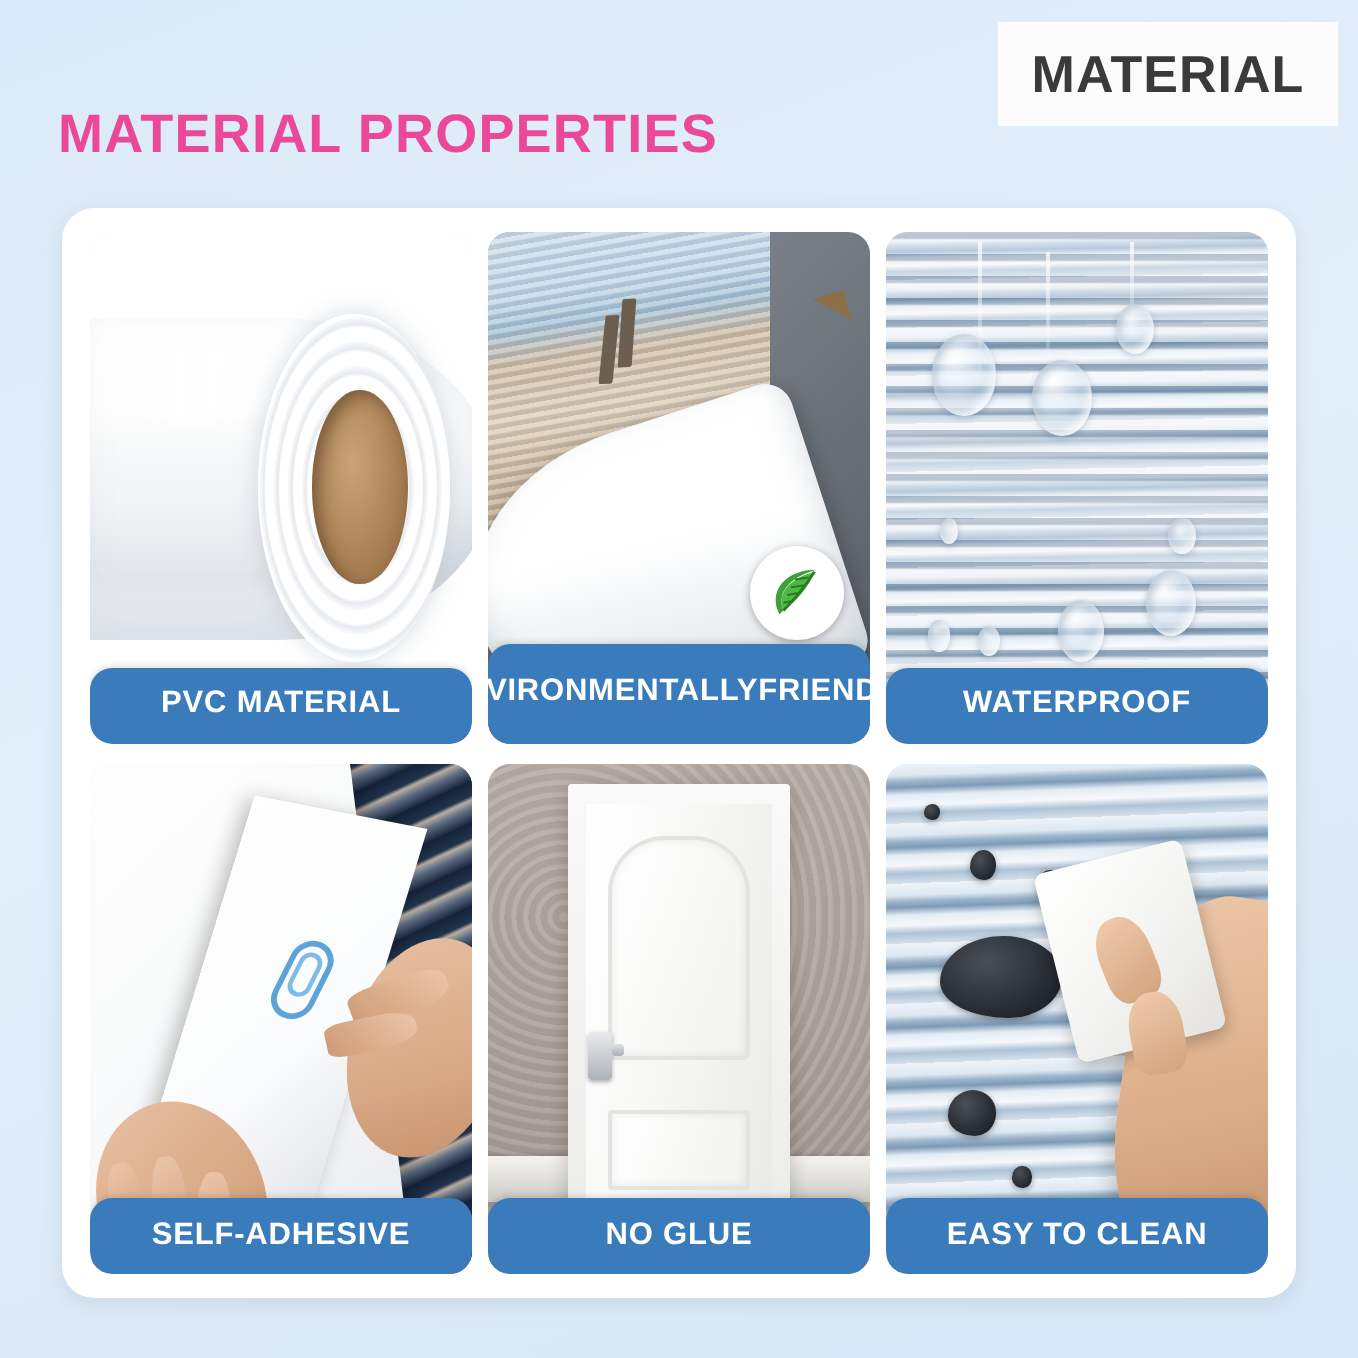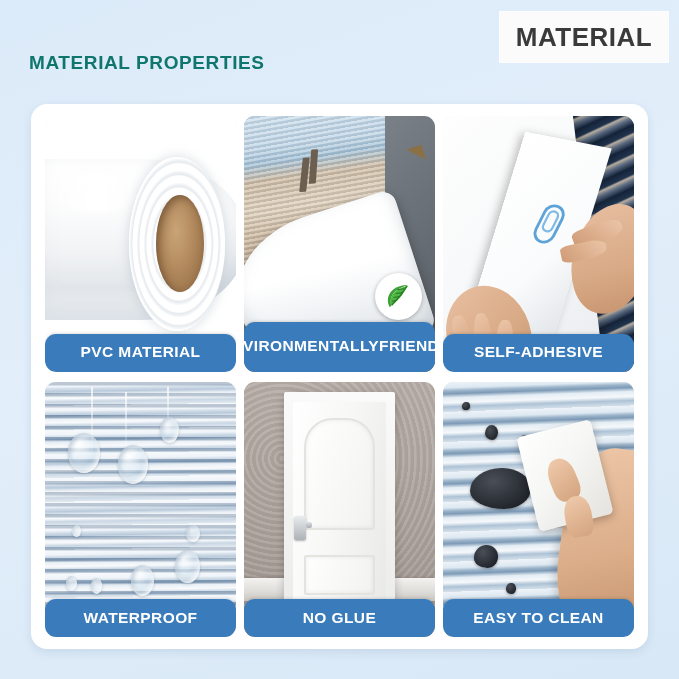--- a/index.html
+++ b/index.html
@@ -18,22 +18,22 @@
     background:#fbfbfb;
     display:flex; align-items:center; justify-content:center;
     box-shadow:0 0 0 1px rgba(255,255,255,.9);
   }
   .brand-text{
     font-size:26px; font-weight:bold; letter-spacing:.5px;
     color:#3a3a3a; font-family:"Liberation Sans",sans-serif;
   }
   .page-title{
     position:absolute; top:52px; left:29px;
-    font-size:19px; font-weight:bold; letter-spacing:.6px;
-    color:#0f766e;
+    font-size:27px; font-weight:bold; letter-spacing:.6px;
+    color:#ec4899;
   }
 
   
   .panel{
     position:absolute; left:31px; top:104px;
     width:617px; height:545px;
     background:#ffffff; border-radius:16px;
     box-shadow:0 3px 10px rgba(120,150,180,.22);
   }
 
@@ -347,20 +347,38 @@
             <path d="M25 5C20 13 14 20 9 25" stroke="#2a7a25" stroke-width="1.4" fill="none"></path>
             <path d="M22 8l-7 1M20 12l-7 1M17 16l-6 1M14 20l-5 1" stroke="#2a7a25" stroke-width="1.1" fill="none"></path>
           </svg>
         </div>
       </div>
       <div class="label two">
         <span>ENVIRONMENTALLY</span>
           <br>
         <span>FRIENDLY</span>
       </div>
+    </div>
+
+    <div class="card c-water">
+      <div class="media">
+        <div class="trail" style="left:24%;top:2%;height:26%;"></div>
+        <div class="trail" style="left:42%;top:4%;height:22%;"></div>
+        <div class="trail" style="left:64%;top:2%;height:16%;"></div>
+        <div class="drop" style="left:12%;top:20%;width:17%;height:16%;"></div>
+        <div class="drop" style="left:38%;top:25%;width:16%;height:15%;"></div>
+        <div class="drop" style="left:60%;top:14%;width:10%;height:10%;"></div>
+        <div class="drop" style="left:74%;top:56%;width:7%;height:7%;"></div>
+        <div class="drop" style="left:45%;top:72%;width:12%;height:12%;"></div>
+        <div class="drop" style="left:68%;top:66%;width:13%;height:13%;"></div>
+        <div class="drop" style="left:11%;top:76%;width:6%;height:6%;"></div>
+        <div class="drop" style="left:24%;top:77%;width:6%;height:6%;"></div>
+        <div class="drop" style="left:14%;top:56%;width:5%;height:5%;"></div>
+      </div>
+      <div class="label one">WATERPROOF</div>
     </div>
 
     <div class="card c-adh">
       <div class="media">
         <div class="adh-marble"></div>
         <div class="adh-sheet"></div>
         <div class="adh-fold">
           <svg class="clip-svg" viewBox="0 0 30 46">
             <rect x="5" y="3" width="20" height="40" rx="10" fill="none" stroke="#5ea3d8" stroke-width="3"></rect>
             <rect x="10" y="9" width="10" height="22" rx="5" fill="none" stroke="#7fbbe6" stroke-width="2.4"></rect>
@@ -370,38 +388,20 @@
         <div class="adh-finger" style="left:6%;bottom:3%;width:9%;height:19%;transform:rotate(-12deg);"></div>
         <div class="adh-finger" style="left:17%;bottom:1%;width:9%;height:22%;transform:rotate(-6deg);"></div>
         <div class="adh-finger" style="left:28%;bottom:0%;width:9%;height:20%;transform:rotate(2deg);"></div>
         <div class="hand adh-hand-r"></div>
         <div class="adh-finger" style="right:14%;top:36%;width:10%;height:20%;transform:rotate(70deg);"></div>
         <div class="adh-finger" style="right:22%;top:44%;width:9%;height:18%;transform:rotate(78deg);"></div>
       </div>
       <div class="label one">SELF-ADHESIVE</div>
     </div>
 
-    <div class="card c-water">
-      <div class="media">
-        <div class="trail" style="left:24%;top:2%;height:26%;"></div>
-        <div class="trail" style="left:42%;top:4%;height:22%;"></div>
-        <div class="trail" style="left:64%;top:2%;height:16%;"></div>
-        <div class="drop" style="left:12%;top:20%;width:17%;height:16%;"></div>
-        <div class="drop" style="left:38%;top:25%;width:16%;height:15%;"></div>
-        <div class="drop" style="left:60%;top:14%;width:10%;height:10%;"></div>
-        <div class="drop" style="left:74%;top:56%;width:7%;height:7%;"></div>
-        <div class="drop" style="left:45%;top:72%;width:12%;height:12%;"></div>
-        <div class="drop" style="left:68%;top:66%;width:13%;height:13%;"></div>
-        <div class="drop" style="left:11%;top:76%;width:6%;height:6%;"></div>
-        <div class="drop" style="left:24%;top:77%;width:6%;height:6%;"></div>
-        <div class="drop" style="left:14%;top:56%;width:5%;height:5%;"></div>
-      </div>
-      <div class="label one">WATERPROOF</div>
-    </div>
-
     <div class="card c-glue">
       <div class="media">
         <div class="skirting"></div>
         <div class="door-frame">
           <div class="door-leaf">
             <div class="door-panel top"></div>
             <div class="door-panel bot"></div>
             <div class="door-handle"></div>
           </div>
         </div>

